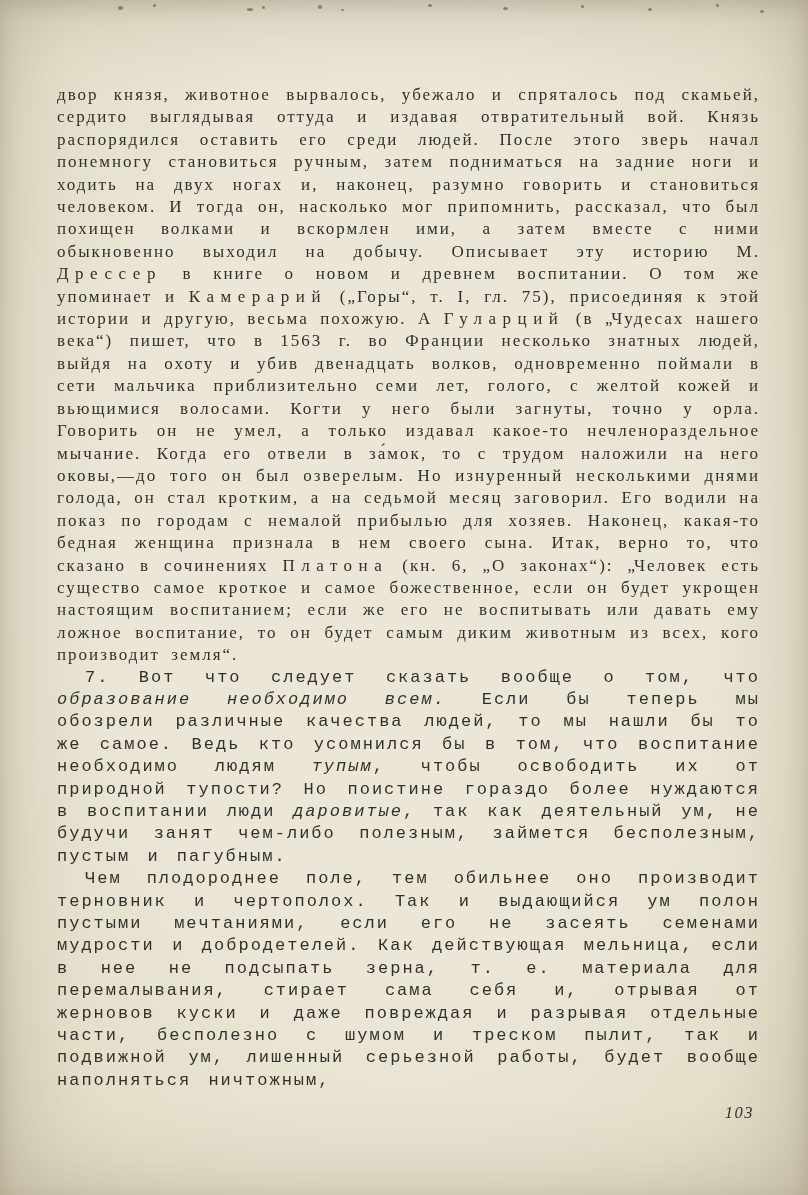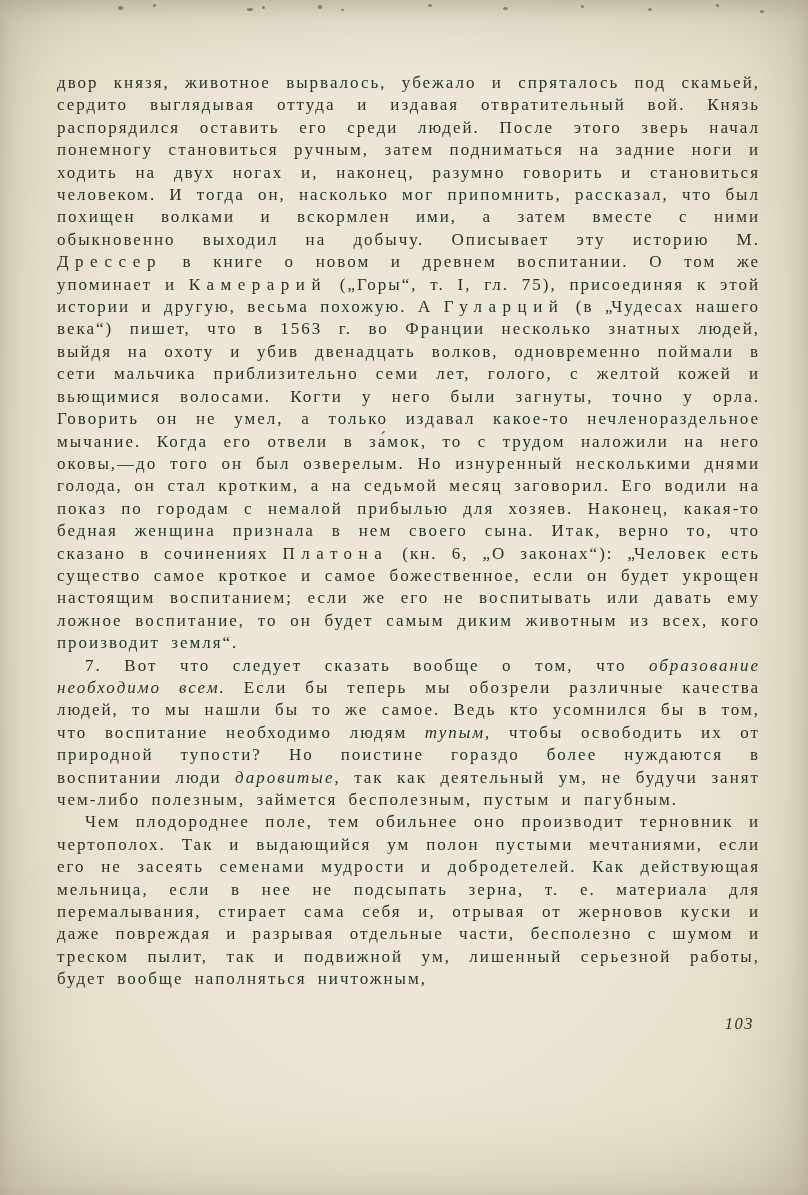--- a/index.html
+++ b/index.html
@@ -8,36 +8,36 @@
     width:808px;height:1195px;
     margin:0 auto;
     overflow:hidden;
     background:radial-gradient(ellipse at 50% 45%, #ebe6d6 50%, #e4deca 80%, #d8d1ba 100%);
     box-shadow:inset 0 0 85px rgba(110,100,70,0.28), inset 0 6px 18px rgba(80,70,45,0.18);
     font-family:"Liberation Serif","DejaVu Serif",serif;
     color:#32302a;
   }
   .speck{position:absolute;background:#4b4433;border-radius:50%;opacity:.55;filter:blur(.4px);}
   .text-block{
-    position:absolute;left:57px;right:48px;top:72px;
+    position:absolute;left:57px;right:48px;top:84px;
     font-size:17px;line-height:22.4px;
     letter-spacing:2px;word-spacing:5px;
   }
   .para{margin:0;text-align:justify;}
-  .indented{text-indent:28px;}
+  .indented{text-indent:28px;font-family:Liberation Mono, monospace;}
   .seg-spaced{letter-spacing:6.5px;}
   .seg-italic{font-style:italic;}
   .note{
     float:left;width:172px;margin:3px 16px 4px 0;
     font-weight:700;font-size:14px;line-height:17.5px;
     letter-spacing:.8px;word-spacing:1px;color:#29271f;text-align:left;
   }
   .pagenum{
     text-align:right;font-style:italic;font-size:16.5px;
-    margin-top:22px;padding-right:6px;letter-spacing:1.5px;color:#383428;
+    margin-top:10px;padding-right:6px;letter-spacing:1.5px;color:#383428;
   }
 </style>
 </head>
 <body>
 
 <div class="page">
 
   <div class="speck" style="left:118px;top:6px;width:5px;height:4px;"></div>
   <div class="speck" style="left:153px;top:4px;width:3px;height:3px;"></div>
   <div class="speck" style="left:247px;top:8px;width:6px;height:3px;"></div>

